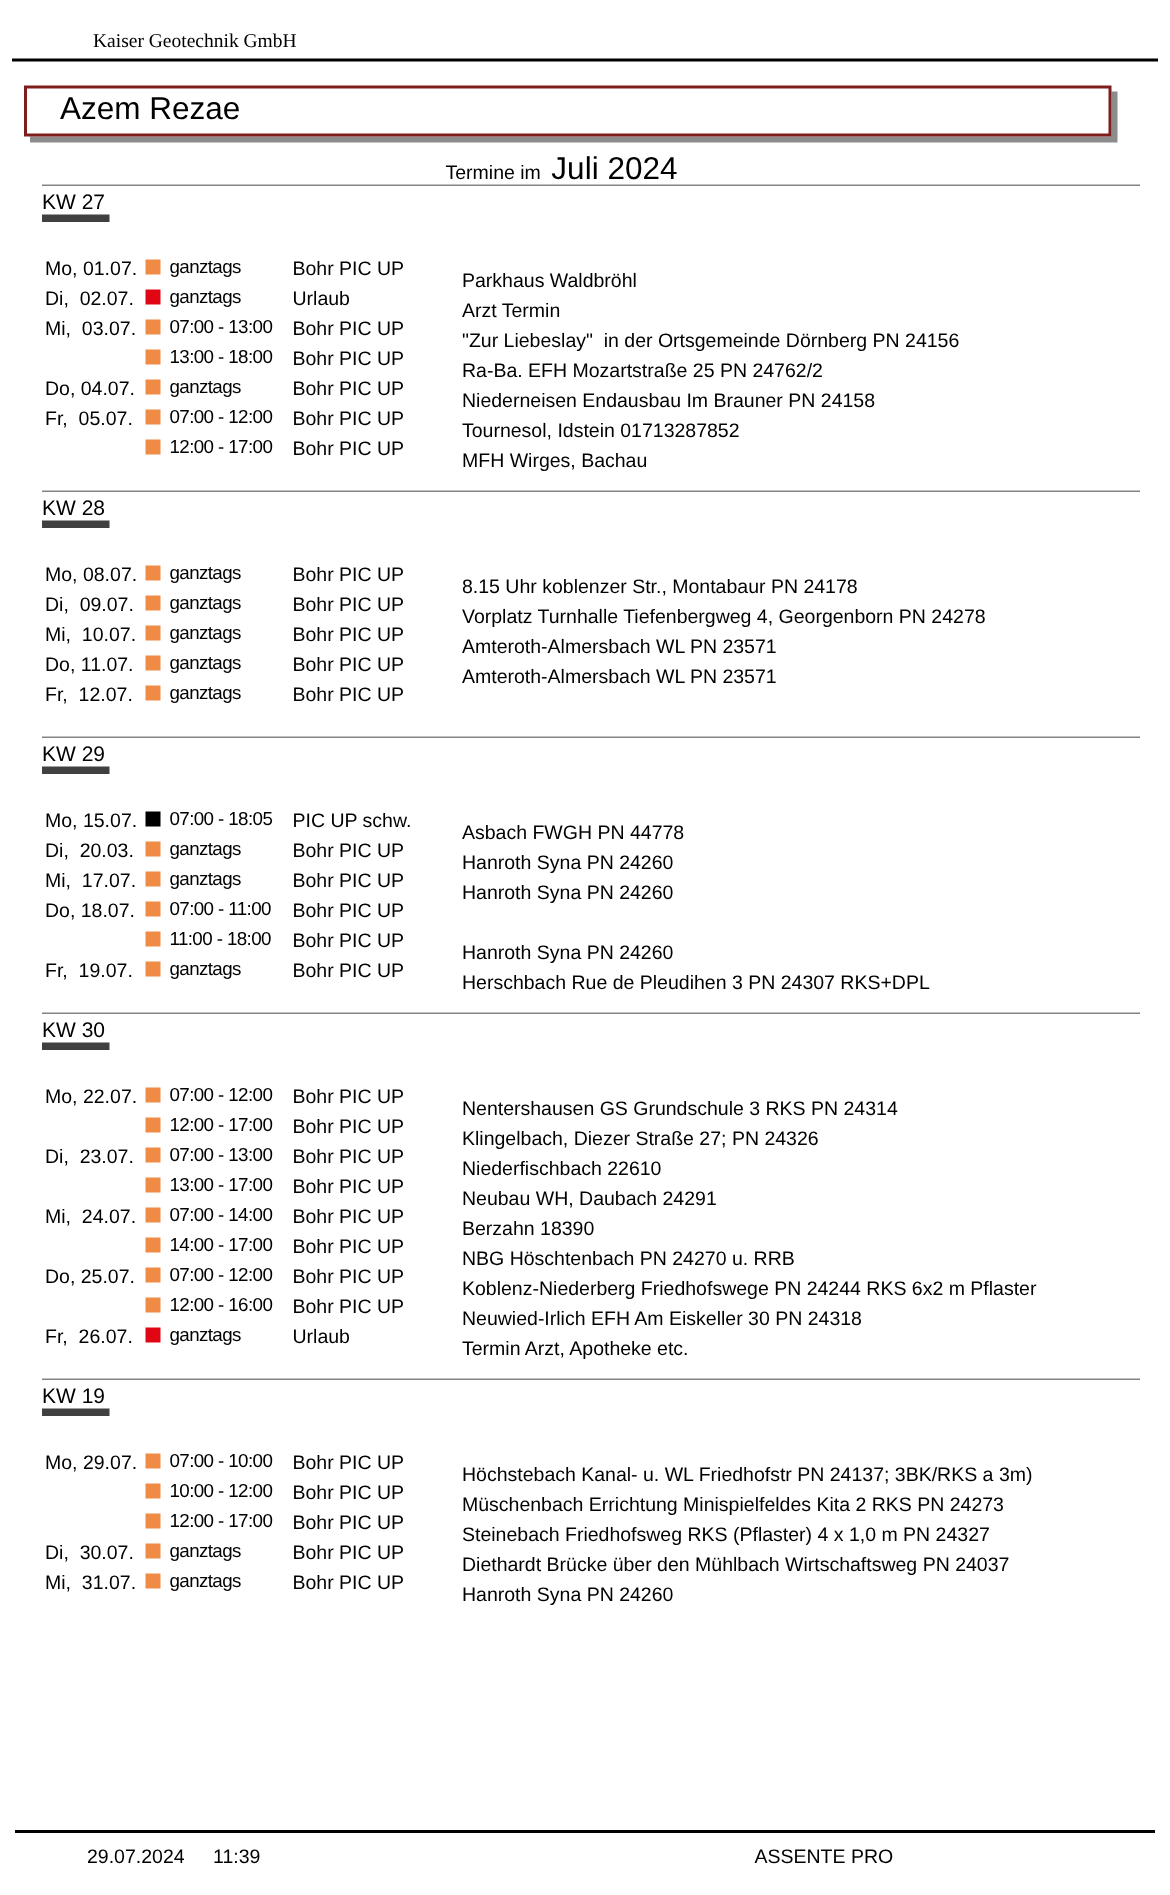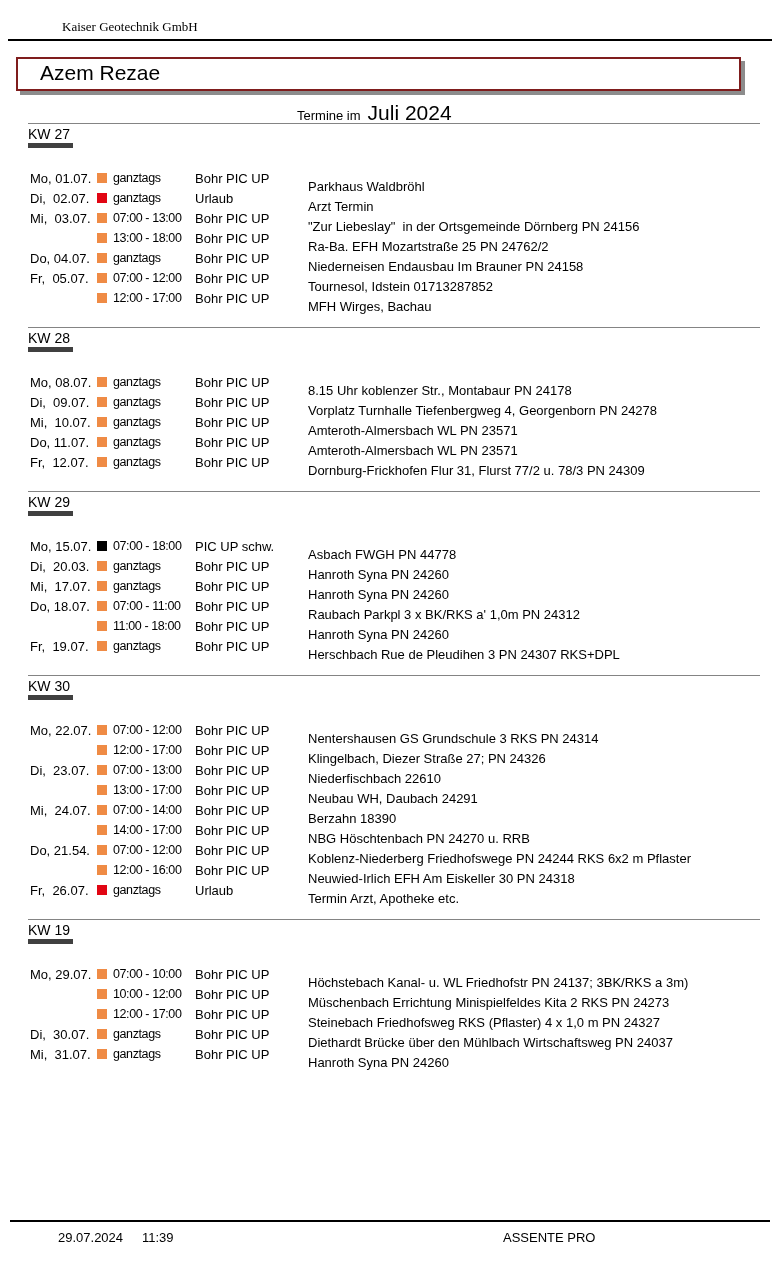--- a/index.html
+++ b/index.html
@@ -77,42 +77,42 @@
         <div class="row"><span class="c-daydate">Fr,  05.07.</span><span class="c-marker" style="background: rgb(239, 139, 69);"></span><span class="c-gap"></span><span class="c-time">07:00 - 12:00</span><span class="c-type">Bohr PIC UP</span><span class="c-desc">Tournesol, Idstein 01713287852</span></div>
         <div class="row"><span class="c-daydate"></span><span class="c-marker" style="background: rgb(239, 139, 69);"></span><span class="c-gap"></span><span class="c-time">12:00 - 17:00</span><span class="c-type">Bohr PIC UP</span><span class="c-desc">MFH Wirges, Bachau</span></div>
       </div>
       <div class="week">
         <div class="week-divider"></div>
         <div class="week-label">KW 28</div>
         <div class="row"><span class="c-daydate">Mo, 08.07.</span><span class="c-marker" style="background: rgb(239, 139, 69);"></span><span class="c-gap"></span><span class="c-time">ganztags</span><span class="c-type">Bohr PIC UP</span><span class="c-desc">8.15 Uhr koblenzer Str., Montabaur PN 24178</span></div>
         <div class="row"><span class="c-daydate">Di,  09.07.</span><span class="c-marker" style="background: rgb(239, 139, 69);"></span><span class="c-gap"></span><span class="c-time">ganztags</span><span class="c-type">Bohr PIC UP</span><span class="c-desc">Vorplatz Turnhalle Tiefenbergweg 4, Georgenborn PN 24278</span></div>
         <div class="row"><span class="c-daydate">Mi,  10.07.</span><span class="c-marker" style="background: rgb(239, 139, 69);"></span><span class="c-gap"></span><span class="c-time">ganztags</span><span class="c-type">Bohr PIC UP</span><span class="c-desc">Amteroth-Almersbach WL PN 23571</span></div>
         <div class="row"><span class="c-daydate">Do, 11.07.</span><span class="c-marker" style="background: rgb(239, 139, 69);"></span><span class="c-gap"></span><span class="c-time">ganztags</span><span class="c-type">Bohr PIC UP</span><span class="c-desc">Amteroth-Almersbach WL PN 23571</span></div>
-        <div class="row"><span class="c-daydate">Fr,  12.07.</span><span class="c-marker" style="background: rgb(239, 139, 69);"></span><span class="c-gap"></span><span class="c-time">ganztags</span><span class="c-type">Bohr PIC UP</span><span class="c-desc">Dornburg-Frickhofen Flur 31, Flurst 77/2 u. 78/3 PN 24309</span></div>
+        <div class="row"><span class="c-daydate">Fr,  12.07.</span><span class="c-marker" style="background: rgb(239, 139, 69);"></span><span class="c-gap"></span><span class="c-time">ganztags</span><span class="c-type">Bohr PIC UP</span></div>
       </div>
       <div class="week">
         <div class="week-divider"></div>
         <div class="week-label">KW 29</div>
-        <div class="row"><span class="c-daydate">Mo, 15.07.</span><span class="c-marker" style="background: rgb(0, 0, 0);"></span><span class="c-gap"></span><span class="c-time">07:00 - 18:00</span><span class="c-type">PIC UP schw.</span><span class="c-desc">Asbach FWGH PN 44778</span></div>
+        <div class="row"><span class="c-daydate">Mo, 15.07.</span><span class="c-marker" style="background: rgb(0, 0, 0);"></span><span class="c-gap"></span><span class="c-time">07:00 - 18:05</span><span class="c-type">PIC UP schw.</span><span class="c-desc">Asbach FWGH PN 44778</span></div>
         <div class="row"><span class="c-daydate">Di,  20.03.</span><span class="c-marker" style="background: rgb(239, 139, 69);"></span><span class="c-gap"></span><span class="c-time">ganztags</span><span class="c-type">Bohr PIC UP</span><span class="c-desc">Hanroth Syna PN 24260</span></div>
         <div class="row"><span class="c-daydate">Mi,  17.07.</span><span class="c-marker" style="background: rgb(239, 139, 69);"></span><span class="c-gap"></span><span class="c-time">ganztags</span><span class="c-type">Bohr PIC UP</span><span class="c-desc">Hanroth Syna PN 24260</span></div>
-        <div class="row"><span class="c-daydate">Do, 18.07.</span><span class="c-marker" style="background: rgb(239, 139, 69);"></span><span class="c-gap"></span><span class="c-time">07:00 - 11:00</span><span class="c-type">Bohr PIC UP</span><span class="c-desc">Raubach Parkpl 3 x BK/RKS a' 1,0m PN 24312</span></div>
+        <div class="row"><span class="c-daydate">Do, 18.07.</span><span class="c-marker" style="background: rgb(239, 139, 69);"></span><span class="c-gap"></span><span class="c-time">07:00 - 11:00</span><span class="c-type">Bohr PIC UP</span></div>
         <div class="row"><span class="c-daydate"></span><span class="c-marker" style="background: rgb(239, 139, 69);"></span><span class="c-gap"></span><span class="c-time">11:00 - 18:00</span><span class="c-type">Bohr PIC UP</span><span class="c-desc">Hanroth Syna PN 24260</span></div>
         <div class="row"><span class="c-daydate">Fr,  19.07.</span><span class="c-marker" style="background: rgb(239, 139, 69);"></span><span class="c-gap"></span><span class="c-time">ganztags</span><span class="c-type">Bohr PIC UP</span><span class="c-desc">Herschbach Rue de Pleudihen 3 PN 24307 RKS+DPL</span></div>
       </div>
       <div class="week">
         <div class="week-divider"></div>
         <div class="week-label">KW 30</div>
         <div class="row"><span class="c-daydate">Mo, 22.07.</span><span class="c-marker" style="background: rgb(239, 139, 69);"></span><span class="c-gap"></span><span class="c-time">07:00 - 12:00</span><span class="c-type">Bohr PIC UP</span><span class="c-desc">Nentershausen GS Grundschule 3 RKS PN 24314</span></div>
         <div class="row"><span class="c-daydate"></span><span class="c-marker" style="background: rgb(239, 139, 69);"></span><span class="c-gap"></span><span class="c-time">12:00 - 17:00</span><span class="c-type">Bohr PIC UP</span><span class="c-desc">Klingelbach, Diezer Straße 27; PN 24326</span></div>
         <div class="row"><span class="c-daydate">Di,  23.07.</span><span class="c-marker" style="background: rgb(239, 139, 69);"></span><span class="c-gap"></span><span class="c-time">07:00 - 13:00</span><span class="c-type">Bohr PIC UP</span><span class="c-desc">Niederfischbach 22610</span></div>
         <div class="row"><span class="c-daydate"></span><span class="c-marker" style="background: rgb(239, 139, 69);"></span><span class="c-gap"></span><span class="c-time">13:00 - 17:00</span><span class="c-type">Bohr PIC UP</span><span class="c-desc">Neubau WH, Daubach 24291</span></div>
         <div class="row"><span class="c-daydate">Mi,  24.07.</span><span class="c-marker" style="background: rgb(239, 139, 69);"></span><span class="c-gap"></span><span class="c-time">07:00 - 14:00</span><span class="c-type">Bohr PIC UP</span><span class="c-desc">Berzahn 18390</span></div>
         <div class="row"><span class="c-daydate"></span><span class="c-marker" style="background: rgb(239, 139, 69);"></span><span class="c-gap"></span><span class="c-time">14:00 - 17:00</span><span class="c-type">Bohr PIC UP</span><span class="c-desc">NBG Höschtenbach PN 24270 u. RRB</span></div>
-        <div class="row"><span class="c-daydate">Do, 21.54.</span><span class="c-marker" style="background: rgb(239, 139, 69);"></span><span class="c-gap"></span><span class="c-time">07:00 - 12:00</span><span class="c-type">Bohr PIC UP</span><span class="c-desc">Koblenz-Niederberg Friedhofswege PN 24244 RKS 6x2 m Pflaster</span></div>
+        <div class="row"><span class="c-daydate">Do, 25.07.</span><span class="c-marker" style="background: rgb(239, 139, 69);"></span><span class="c-gap"></span><span class="c-time">07:00 - 12:00</span><span class="c-type">Bohr PIC UP</span><span class="c-desc">Koblenz-Niederberg Friedhofswege PN 24244 RKS 6x2 m Pflaster</span></div>
         <div class="row"><span class="c-daydate"></span><span class="c-marker" style="background: rgb(239, 139, 69);"></span><span class="c-gap"></span><span class="c-time">12:00 - 16:00</span><span class="c-type">Bohr PIC UP</span><span class="c-desc">Neuwied-Irlich EFH Am Eiskeller 30 PN 24318</span></div>
         <div class="row"><span class="c-daydate">Fr,  26.07.</span><span class="c-marker" style="background: rgb(225, 6, 19);"></span><span class="c-gap"></span><span class="c-time">ganztags</span><span class="c-type">Urlaub</span><span class="c-desc">Termin Arzt, Apotheke etc.</span></div>
       </div>
       <div class="week">
         <div class="week-divider"></div>
         <div class="week-label">KW 19</div>
         <div class="row"><span class="c-daydate">Mo, 29.07.</span><span class="c-marker" style="background: rgb(239, 139, 69);"></span><span class="c-gap"></span><span class="c-time">07:00 - 10:00</span><span class="c-type">Bohr PIC UP</span><span class="c-desc">Höchstebach Kanal- u. WL Friedhofstr PN 24137; 3BK/RKS a 3m)</span></div>
         <div class="row"><span class="c-daydate"></span><span class="c-marker" style="background: rgb(239, 139, 69);"></span><span class="c-gap"></span><span class="c-time">10:00 - 12:00</span><span class="c-type">Bohr PIC UP</span><span class="c-desc">Müschenbach Errichtung Minispielfeldes Kita 2 RKS PN 24273</span></div>
         <div class="row"><span class="c-daydate"></span><span class="c-marker" style="background: rgb(239, 139, 69);"></span><span class="c-gap"></span><span class="c-time">12:00 - 17:00</span><span class="c-type">Bohr PIC UP</span><span class="c-desc">Steinebach Friedhofsweg RKS (Pflaster) 4 x 1,0 m PN 24327</span></div>
         <div class="row"><span class="c-daydate">Di,  30.07.</span><span class="c-marker" style="background: rgb(239, 139, 69);"></span><span class="c-gap"></span><span class="c-time">ganztags</span><span class="c-type">Bohr PIC UP</span><span class="c-desc">Diethardt Brücke über den Mühlbach Wirtschaftsweg PN 24037</span></div>

